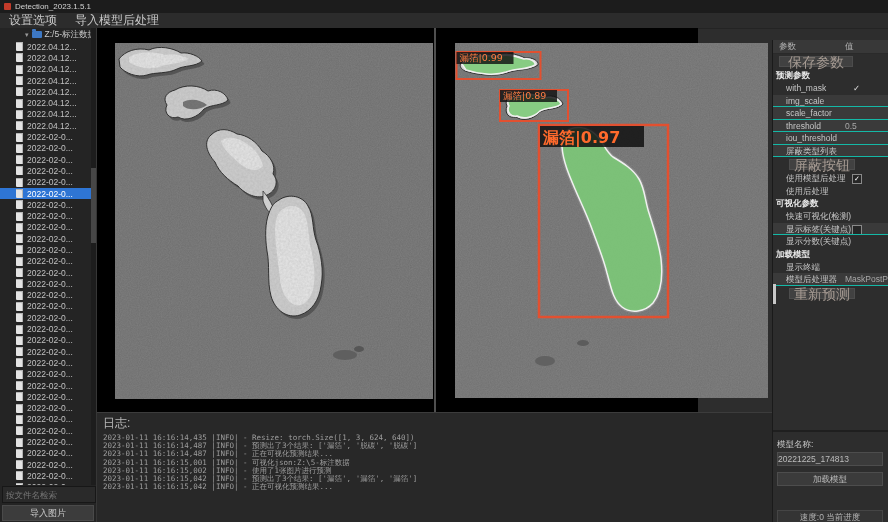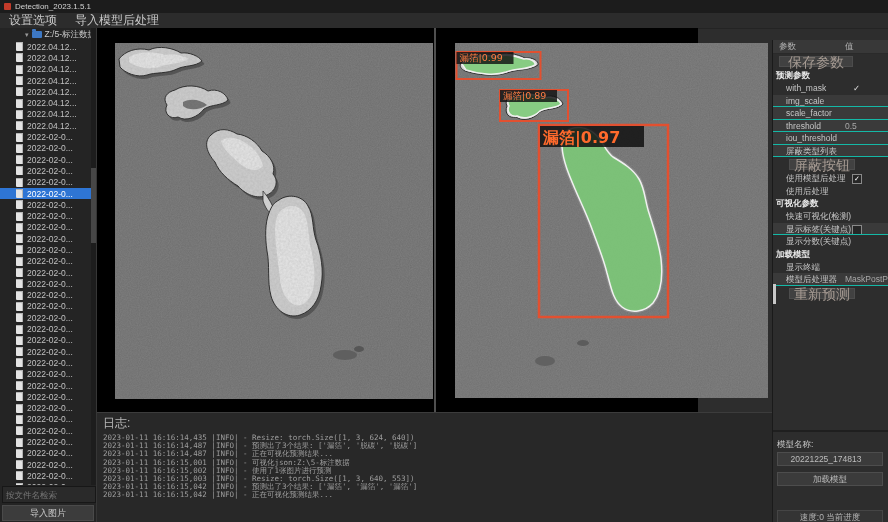--- a/index.html
+++ b/index.html
@@ -46,21 +46,21 @@
   .p-row{position:relative;height:12.5px;font-size:8.5px;color:#c6c6c6;line-height:12.5px;white-space:nowrap;overflow:hidden;}
   .p-row.striped{background:#3a3a3a;border-bottom:1px solid #14b8a6;box-sizing:border-box;}
   .p-label{padding-left:13px;}
   .p-value{position:absolute;left:72px;top:0;color:#a8a8a8;}
   .p-check{position:absolute;left:80px;top:0;color:#dedede;}
   .p-checkbox{position:absolute;left:79px;top:2px;width:8px;height:8px;border:1px solid #8a8a8a;background:#262626;color:#ffffff;font-size:7px;line-height:8px;text-align:center;}
   .side-thumb{position:absolute;left:0;top:244px;width:3px;height:20px;background:#c8c8c8;}
   .model{position:absolute;left:0;top:390px;width:116px;height:104px;background:#2d2d2d;border-top:2px solid #1f1f1f;box-sizing:border-box;}
   .model-label{position:absolute;left:4px;top:7px;font-size:8.5px;color:#c8c8c8;}
   .m-box{position:absolute;left:4px;width:106px;height:14px;background:#3b3b3b;border:1px solid #4d4d4d;color:#bdbdbd;font-size:8.5px;line-height:13px;box-sizing:border-box;overflow:hidden;white-space:nowrap;}
-  .model-name{top:20px;text-align:center;padding-right:8px;}
+  .model-name{top:20px;text-align:left;padding-right:8px;}
   .model-load{top:40px;text-align:center;}
   .model-predict{top:59px;text-align:center;margin-top:28px;}
   .model-status{top:78px;text-align:center;background:#343434;border-color:#454545;color:#b3b3b3;}
   .model-post{top:96px;text-align:center;}
 </style>
 </head>
 <body>
 
 <div id="window">
 
@@ -342,21 +342,20 @@
     </svg>
 
     <div class="log">
       <div class="log-title">日志:</div>
       <div>
           <div class="log-line">2023-01-11 16:16:14,435 |INFO| - Resize: torch.Size([1, 3, 624, 640])</div>
           <div class="log-line">2023-01-11 16:16:14,487 |INFO| - 预测出了3个结果: ['漏箔', '脱碳', '脱碳']</div>
           <div class="log-line">2023-01-11 16:16:14,487 |INFO| - 正在可视化预测结果...</div>
           <div class="log-line">2023-01-11 16:16:15,001 |INFO| - 可视化json:Z:\5-标注数据</div>
           <div class="log-line">2023-01-11 16:16:15,002 |INFO| - 使用了1张图片进行预测</div>
-          <div class="log-line">2023-01-11 16:16:15,003 |INFO| - Resize: torch.Size([1, 3, 640, 553])</div>
           <div class="log-line">2023-01-11 16:16:15,042 |INFO| - 预测出了3个结果: ['漏箔', '漏箔', '漏箔']</div>
           <div class="log-line">2023-01-11 16:16:15,042 |INFO| - 正在可视化预测结果...</div>
         </div>
     </div>
   </div>
 
   <div class="sidebar">
     <div class="p-header">
       <span class="h-name">参数</span>
       <span class="h-value">值</span>

